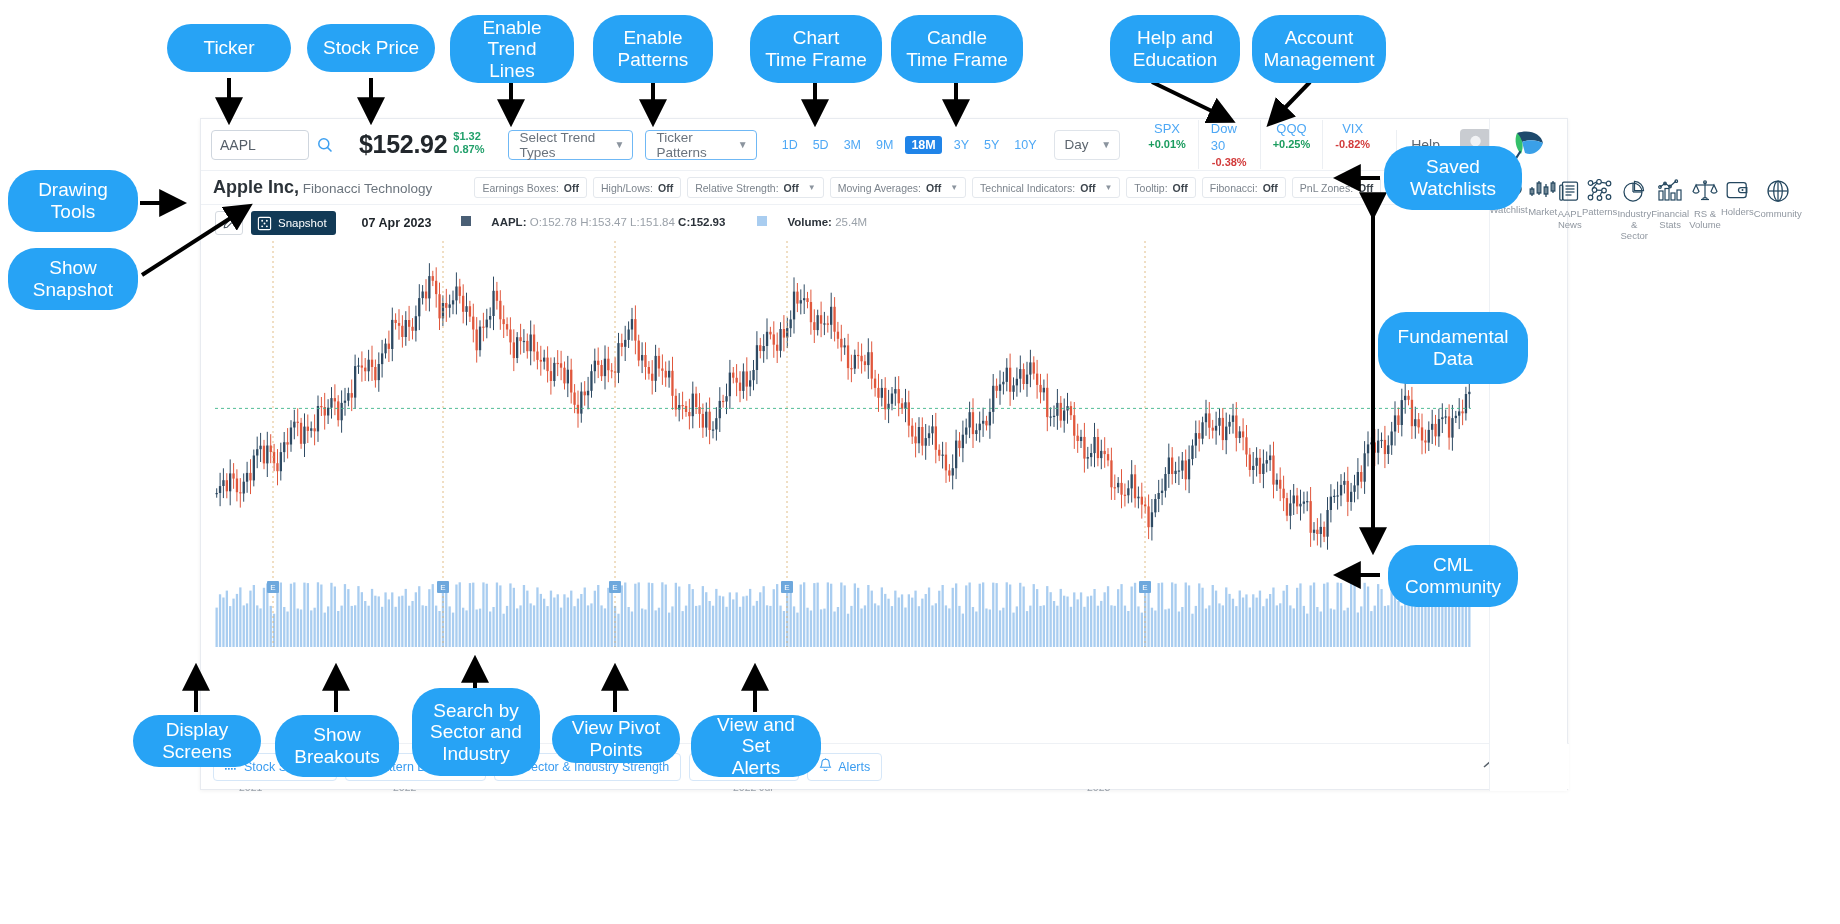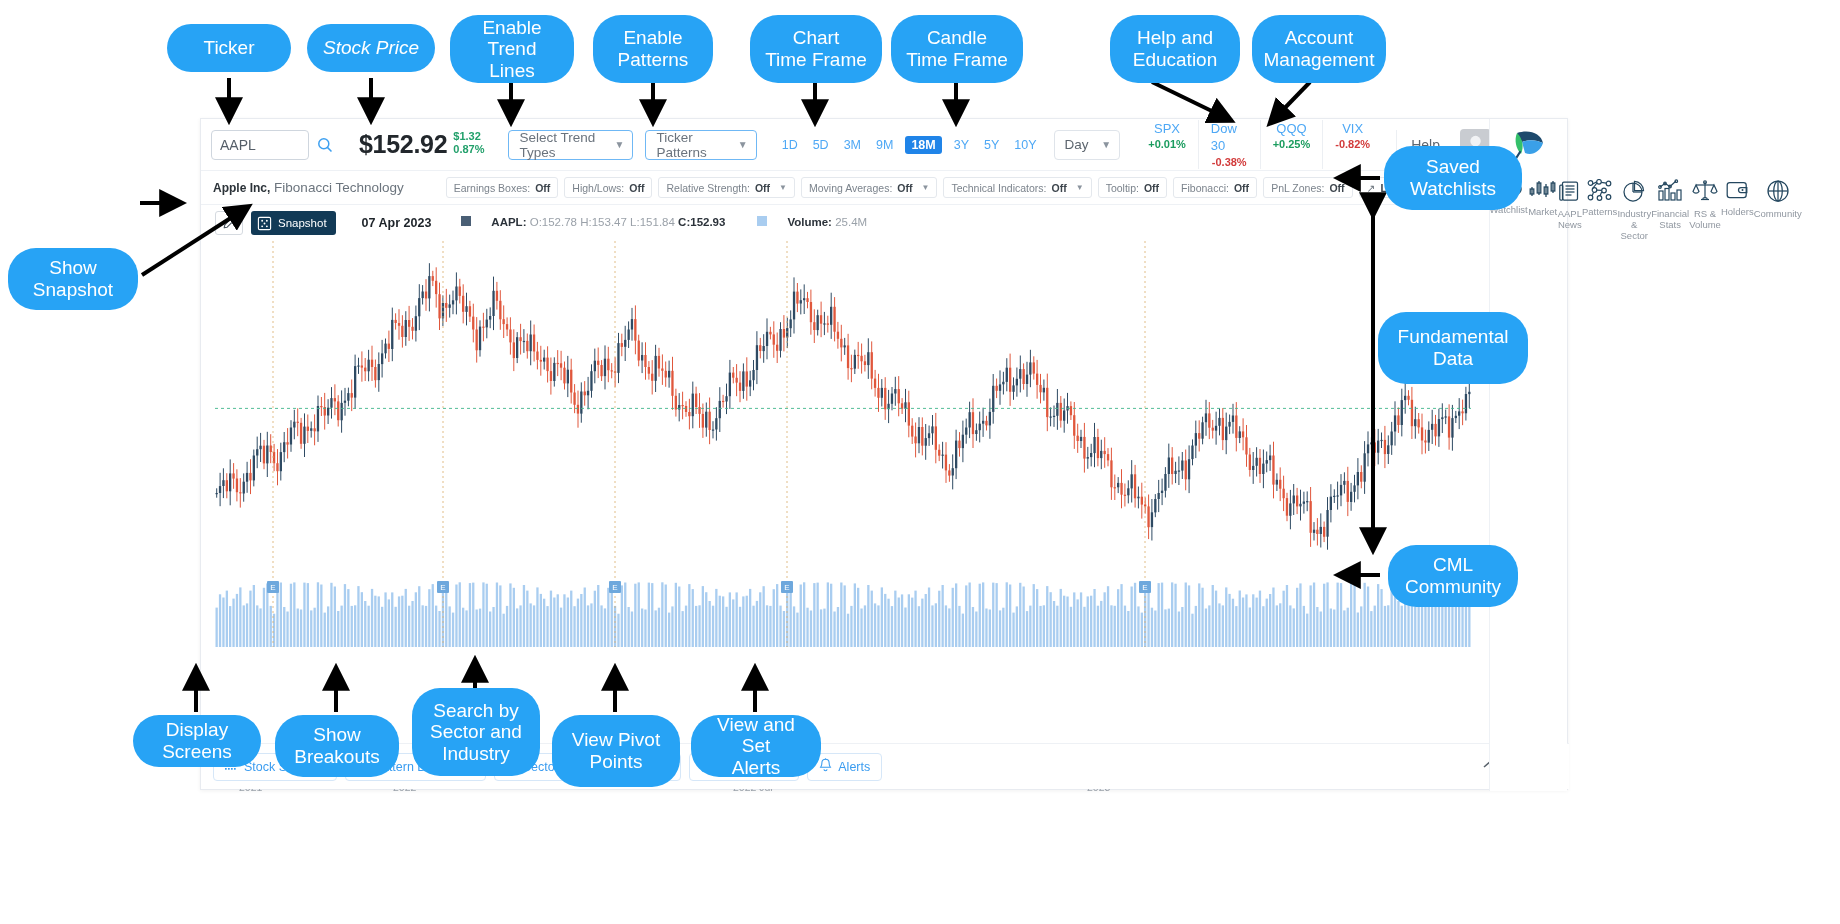--- a/index.html
+++ b/index.html
@@ -89,21 +89,21 @@
   }
 
   
   .row2 {
     position: absolute; left: 0; top: 52px;
     width: 1290px; height: 34px;
     display: flex; align-items: center; padding-left: 12px;
     border-bottom: 1px solid #eef1f5;
   }
   .company { font-size: 13.5px; color: #6b747d; white-space: nowrap; }
-  .company b { color: #2c3339; font-weight: bold; font-size: 12px;}
+  .company b { color: #2c3339; font-weight: bold; font-size: 18px;}
   .chips { display: flex; align-items: center; gap: 6px; margin-left: 42px; }
   .chip {
     height: 21px; display: flex; align-items: center; gap: 5px;
     border: 1px solid #e4e8ed; border-radius: 3px;
     padding: 0 7px; font-size: 10.5px; color: #7b838c; white-space: nowrap;
     background: #fff; cursor: pointer;
   }
   .chip b { color: #3c444c; }
   .chip .chev { font-size: 8px; }
 
@@ -1751,33 +1751,34 @@
     <line x1="1373" y1="205" x2="1373" y2="540" stroke="#000" stroke-width="4" marker-end="url(#ah)" marker-start="url(#ah)"></line>
 
     <line x1="196" y1="712" x2="196" y2="678" stroke="#000" stroke-width="4" marker-end="url(#ah)"></line>
     <line x1="336" y1="712" x2="336" y2="678" stroke="#000" stroke-width="4" marker-end="url(#ah)"></line>
     <line x1="475" y1="700" x2="475" y2="670" stroke="#000" stroke-width="4" marker-end="url(#ah)"></line>
     <line x1="615" y1="712" x2="615" y2="678" stroke="#000" stroke-width="4" marker-end="url(#ah)"></line>
     <line x1="755" y1="712" x2="755" y2="678" stroke="#000" stroke-width="4" marker-end="url(#ah)"></line>
   </svg>
 
   <div class="bubble" style="left:167px;  top:24px;  width:124px; height:48px;">Ticker</div>
-  <div class="bubble" style="left:307px;  top:24px;  width:128px; height:48px;font-style:italic;">Stock Price</div>
+  <div class="bubble" style="left:307px;  top:24px;  width:128px; height:48px;">Stock Price</div>
   <div class="bubble" style="left:593px;  top:15px;  width:120px; height:68px;">Enable<br>Patterns</div>
   <div class="bubble" style="left:450px;  top:15px;  width:124px; height:68px;">Enable Trend<br>Lines</div>
   <div class="bubble" style="left:750px;  top:15px;  width:132px; height:68px;">Chart<br>Time Frame</div>
   <div class="bubble" style="left:891px;  top:15px;  width:132px; height:68px;">Candle<br>Time Frame</div>
   <div class="bubble" style="left:1110px; top:15px;  width:130px; height:68px;">Help and<br>Education</div>
   <div class="bubble" style="left:1252px; top:15px;  width:134px; height:68px;">Account<br>Management</div>
 
+  <div class="bubble" style="left:8px;   top:170px; width:130px; height:62px;">Drawing<br>Tools</div>
   <div class="bubble" style="left:8px;   top:248px; width:130px; height:62px;">Show<br>Snapshot</div>
 
   <div class="bubble" style="left:1378px; top:312px; width:150px; height:72px;">Fundamental<br>Data</div>
   <div class="bubble" style="left:1384px; top:146px; width:138px; height:64px;">Saved<br>Watchlists</div>
   <div class="bubble" style="left:1388px; top:545px; width:130px; height:62px;">CML<br>Community</div>
 
   <div class="bubble" style="left:133px; top:715px; width:128px; height:52px;">Display<br>Screens</div>
   <div class="bubble" style="left:275px; top:715px; width:124px; height:62px;">Show<br>Breakouts</div>
   <div class="bubble" style="left:412px; top:688px; width:128px; height:88px;">Search by<br>Sector and<br>Industry</div>
-  <div class="bubble" style="left:552px; top:715px; width:128px; height:72px;">View Pivot<br>Points</div>
+  <div class="bubble" style="left:552px; top:715px; width:128px; height:48px;">View Pivot<br>Points</div>
   <div class="bubble" style="left:691px; top:715px; width:130px; height:62px;">View and Set<br>Alerts</div>
 
 </div>
 
 </body></html>

